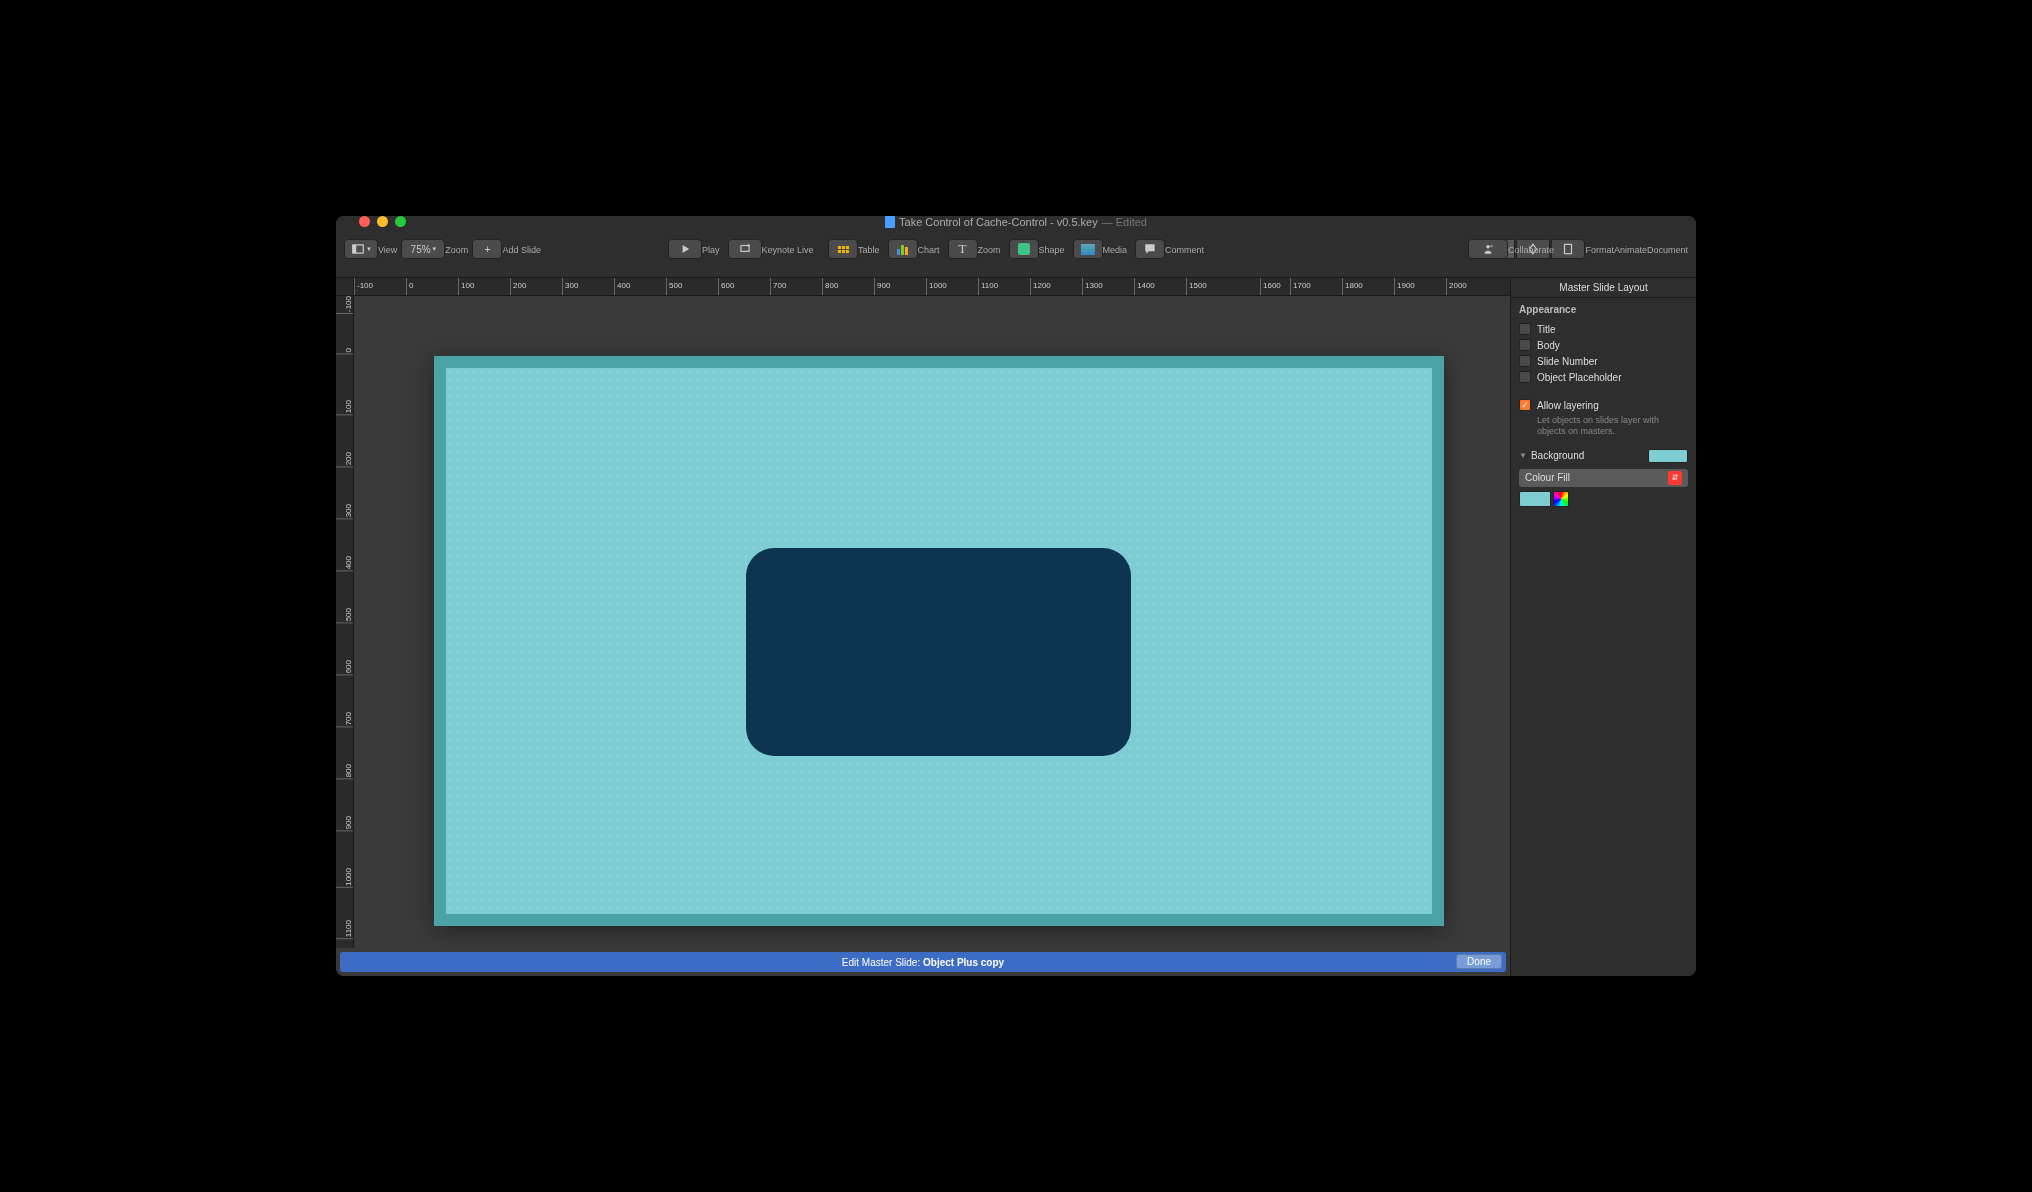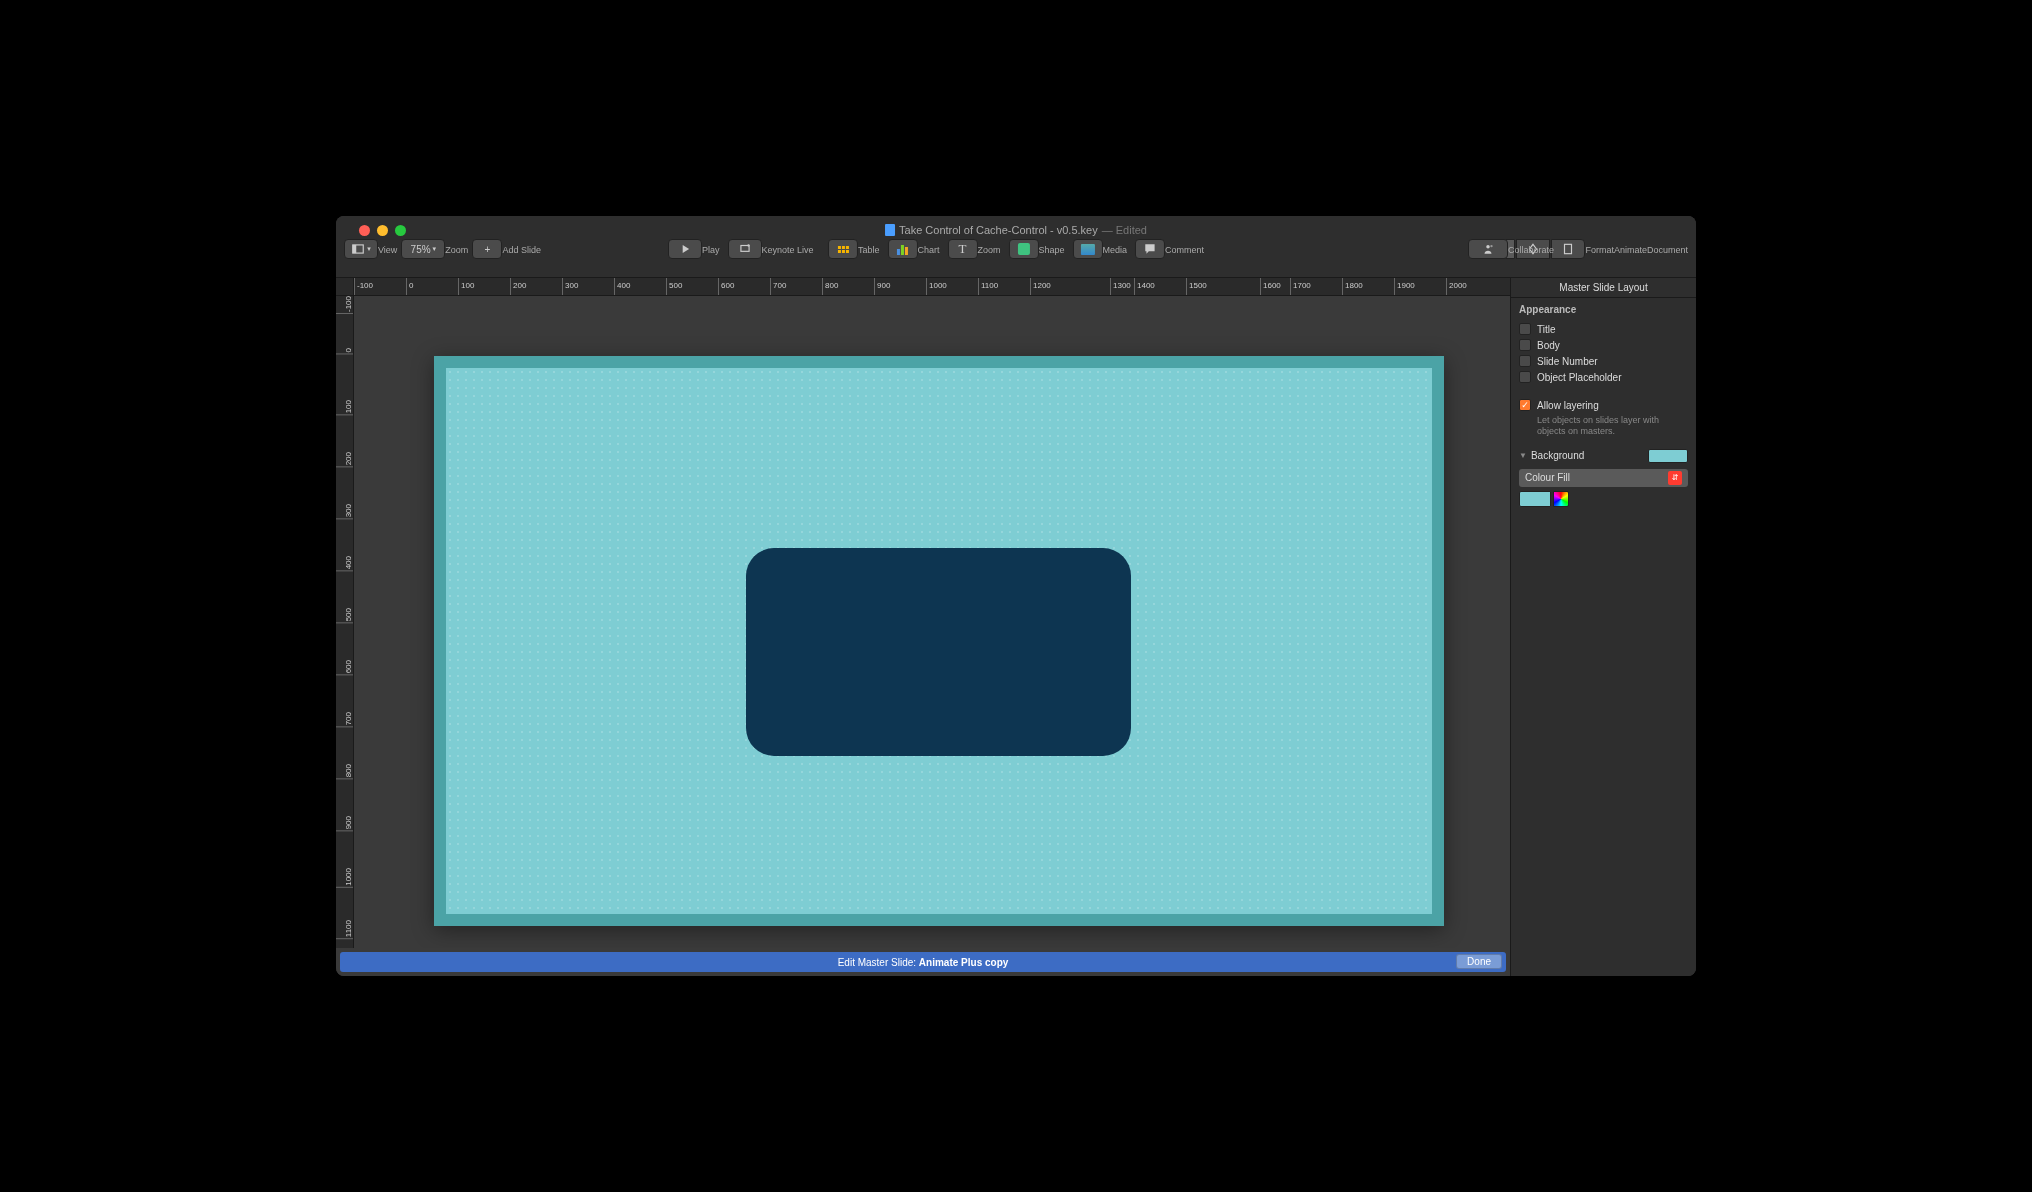--- a/index.html
+++ b/index.html
@@ -14,21 +14,21 @@
   overflow: hidden;
   display: flex;
   flex-direction: column;
 }
 
 
 .titlebar {
   height: 20px;
   background: #2e2e2e;
   display: flex;
-  align-items: flex-end;
+  align-items: flex-start;
   padding: 0 23px;
   position: relative;
   flex-shrink: 0;
 }
 .traffic { display: flex; gap: 7px; }
 .dot { width: 11px; height: 11px; border-radius: 50%; }
 .dot.red { background: #ff5f56; }
 .dot.yellow { background: #ffbd2e; }
 .dot.green { background: #27c93f; }
 .titlebar-title { position: absolute; left: 50%; transform: translateX(-50%); color: #aaa; font-size: 11px; display: flex; gap: 4px; align-items: center; }
@@ -423,21 +423,21 @@
           <div class="tick" style="left: 208px;">300</div>
           <div class="tick" style="left: 260px;">400</div>
           <div class="tick" style="left: 312px;">500</div>
           <div class="tick" style="left: 364px;">600</div>
           <div class="tick" style="left: 416px;">700</div>
           <div class="tick" style="left: 468px;">800</div>
           <div class="tick" style="left: 520px;">900</div>
           <div class="tick" style="left: 572px;">1000</div>
           <div class="tick" style="left: 624px;">1100</div>
           <div class="tick" style="left: 676px;">1200</div>
-          <div class="tick" style="left: 756px;">1300</div>
+          <div class="tick" style="left: 728px;">1300</div>
           <div class="tick" style="left: 780px;">1400</div>
           <div class="tick" style="left: 832px;">1500</div>
           <div class="tick" style="left: 906px;">1600</div>
           <div class="tick" style="left: 936px;">1700</div>
           <div class="tick" style="left: 988px;">1800</div>
           <div class="tick" style="left: 1040px;">1900</div>
           <div class="tick" style="left: 1092px;">2000</div>
         </div>
       <div class="canvas-body">
         <div class="ruler-v" id="ruler-v">
@@ -458,21 +458,21 @@
         <div class="canvas-viewport">
           <div class="slide-outer">
             <div class="slide-inner">
               <div class="slide-shape"></div>
             </div>
           </div>
         </div>
       </div>
       <div class="footer">
         <span>
-          <span>Edit Master Slide: </span><b>Animate Plus copy</b>
+          <span>Edit Master Slide: </span><b>Object Plus copy</b>
         </span>
         <div class="done">Done</div>
       </div>
     </div>
 
     <div class="inspector">
       <div class="inspector-header">Master Slide Layout</div>
       <div style="height:1px;background:#1a1a1a"></div>
 
       <div class="insp-section">

